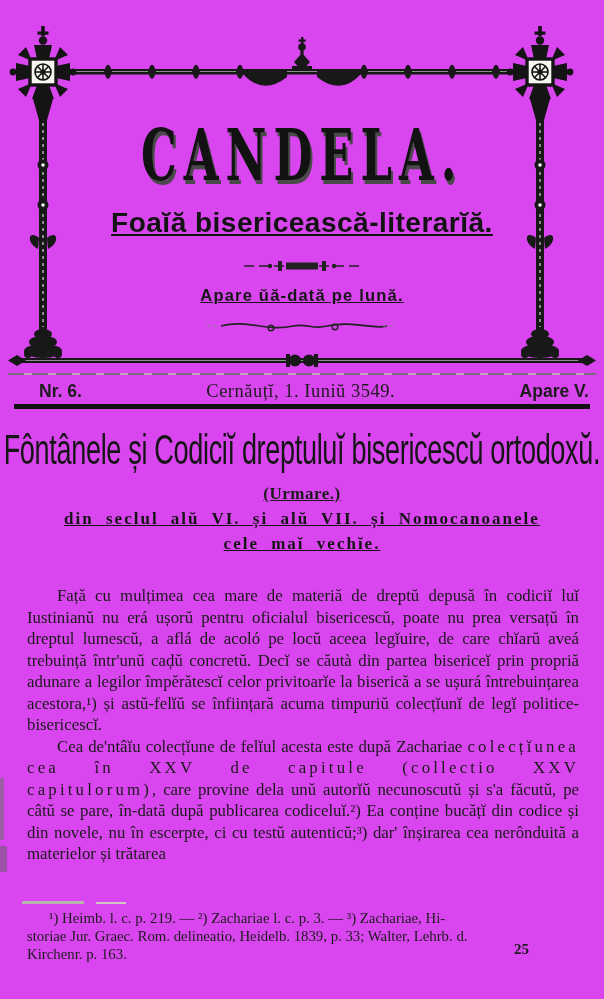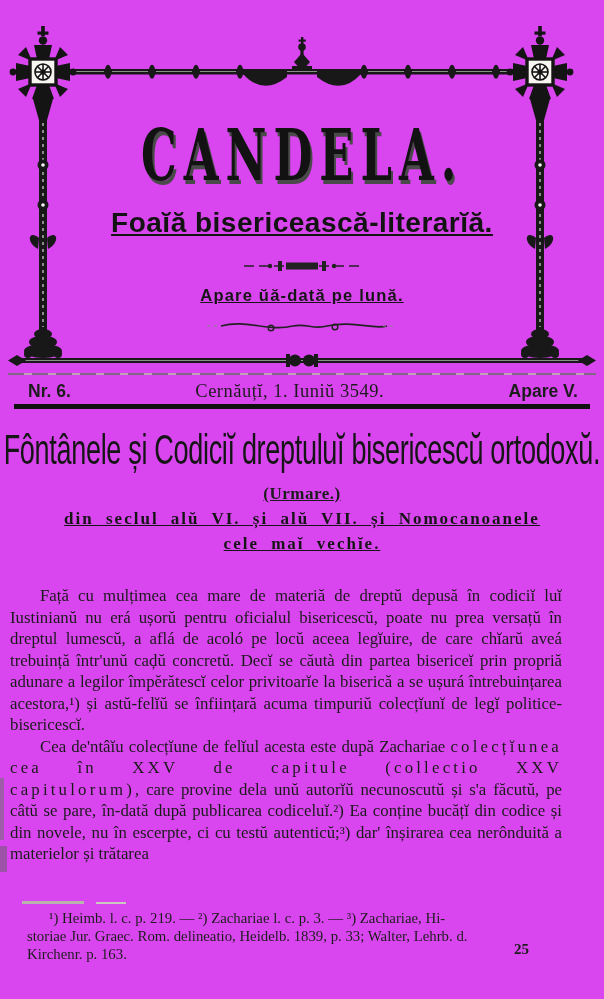--- a/index.html
+++ b/index.html
@@ -42,21 +42,21 @@
   }
   .m-flourish { top: 317px; }
 
   
   .rule-thin {
     position: absolute; top: 373px; left: 8px; width: 588px; height: 2px;
     background: repeating-linear-gradient(90deg, #6f6f6f 0 16px, #b9b5ac 16px 24px);
     opacity: 0.85;
   }
   .issue-line {
-    position: absolute; top: 381px; left: 28px; width: 550px;
+    position: absolute; top: 381px; left: 39px; width: 550px;
     display: flex; justify-content: space-between; align-items: baseline;
   }
   .issue-num, .issue-vol {
     font-family: "Liberation Sans", sans-serif; font-weight: bold; font-size: 17.5px;
   }
   .issue-date { font-size: 18.5px; letter-spacing: 0.5px; }
   .rule-thick { position: absolute; top: 404px; left: 14px; width: 576px; height: 5px; background: #101010; }
 
   
   .article-title { top: 423px; height: 52px; align-items: center; }
@@ -69,21 +69,21 @@
   }
   .urmare { top: 484px; font-weight: bold; font-size: 17px; letter-spacing: 0.5px; }
 
   .section-heading {
     top: 506px; font-weight: bold; font-size: 17px; line-height: 25px;
     letter-spacing: 2px; word-spacing: 6px; color: #151515;
   }
   .section-heading div { white-space: nowrap; }
 
   .body-text {
-    position: absolute; top: 585px; left: 10px; width: 552px;
+    position: absolute; top: 585px; left: 27px; width: 552px;
     font-size: 16.8px; line-height: 21.5px; text-align: justify;
     color: #1b1b1b;
   }
   .body-text p { text-indent: 30px; }
   .sp { letter-spacing: 3.2px; word-spacing: 9px; }
 
   
   .fn-rule { position: absolute; left: 22px; top: 901px; width: 62px; height: 3px; background: #b9b5ad; }
   .fn-rule2 { position: absolute; left: 96px; top: 902px; width: 30px; height: 2px; background: #ccc8c0; }
   .footnotes {

